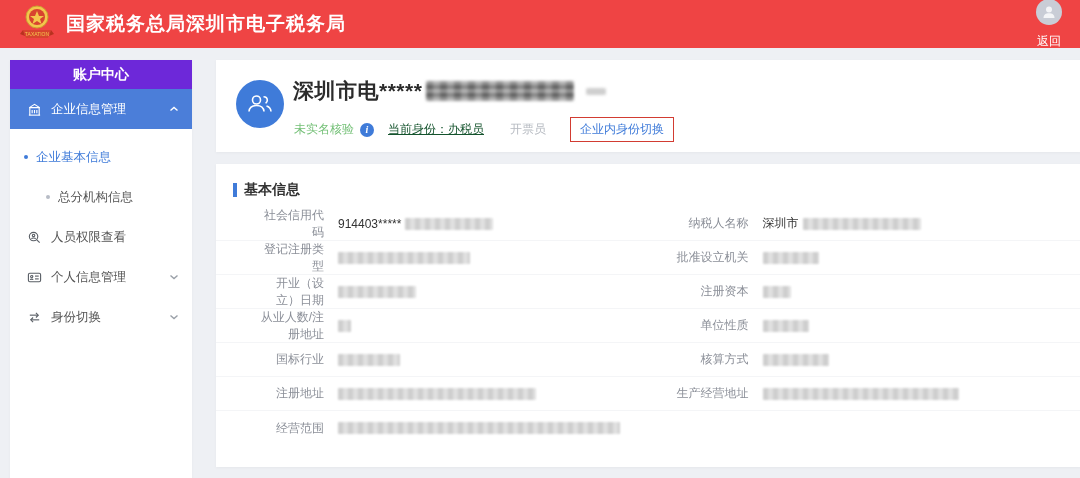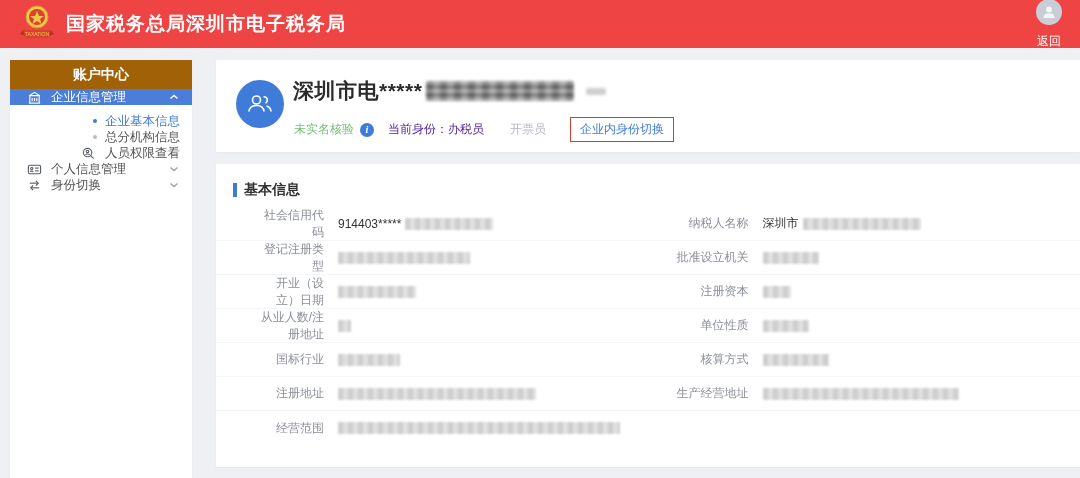--- a/index.html
+++ b/index.html
@@ -21,26 +21,26 @@
     width:26px; height:26px; border-radius:50%; background:#c9cdd6;
     display:flex; align-items:center; justify-content:center; cursor:pointer;
   }
   .back-link { color:#fff; font-size:12px; cursor:pointer; }
   
   .sidebar {
     position:absolute; left:10px; top:60px; width:182px; height:418px;
     background:#fff; box-shadow:0 1px 3px rgba(0,0,0,.04);
   }
   .sidebar-title {
-    height:29px; background:#a16207; color:#fff; font-weight:bold;
+    height:29px; background:#6d28d9; color:#fff; font-weight:bold;
     font-size:14px; display:flex; align-items:center; justify-content:center;
   }
   .side-item {
-    height:16px; display:flex; align-items:center; padding:0 12px 0 16px;
-    color:#555; cursor:pointer; font-size:12.5px;justify-content:flex-end;
+    height:40px; display:flex; align-items:center; padding:0 12px 0 16px;
+    color:#555; cursor:pointer; font-size:12.5px;
   }
   .side-item .ico { width:16px; height:16px; margin-right:9px; flex:none; display:flex; align-items:center; justify-content:center;}
   .side-item .chev { margin-left:auto; width:12px; height:12px; }
   .side-item.active-group { background:#4b7ed9; color:#fff; }
   .side-sub { padding-left:36px; }
   .side-sub .dot { width:4px; height:4px; border-radius:50%; background:#b7bcc6; margin-right:8px; flex:none;}
   .side-sub.selected { color:#3f7bd9;padding-left:14px; }
   .side-sub.selected .dot { background:#3f7bd9; }
   
   .card { position:absolute; background:#fff; box-shadow:0 1px 3px rgba(0,0,0,.04);margin-left:11px; }
@@ -54,21 +54,21 @@
   .company-line { position:absolute; left:77px; top:17px; display:flex; align-items:center; }
   .company-name { font-size:21px; font-weight:bold; color:#2b2b2b; letter-spacing:.5px; }
   .status-line { position:absolute; left:78px; top:57px; display:flex; align-items:center; font-size:12px; }
   .verify-status { color:#74c077; }
   .info-badge {
     width:14px; height:14px; border-radius:50%; background:#3f7bd9; color:#fff;
     font-size:10px; font-style:italic; font-weight:bold;
     display:inline-flex; align-items:center; justify-content:center;
     margin:0 14px 0 6px; cursor:pointer; font-family:"Liberation Serif","DejaVu Serif",serif;
   }
-  .current-identity { color:#4c1d95; }
+  .current-identity { color:#14532d;text-decoration:underline; }
   .secondary-identity { color:#b5b9c0; margin-left:26px; cursor:pointer; }
   .switch-box {
     margin-left:24px; border:1px solid #d23c32; padding:3px 9px;
     color:#3f7bd9; cursor:pointer;
   }
   
   .rd {
     display:inline-block; vertical-align:middle; height:12px; border-radius:1px;
     background:repeating-linear-gradient(90deg,#c3c3c3 0 5px,#d9d9d9 5px 10px);
     filter:blur(1.2px); opacity:.8;

